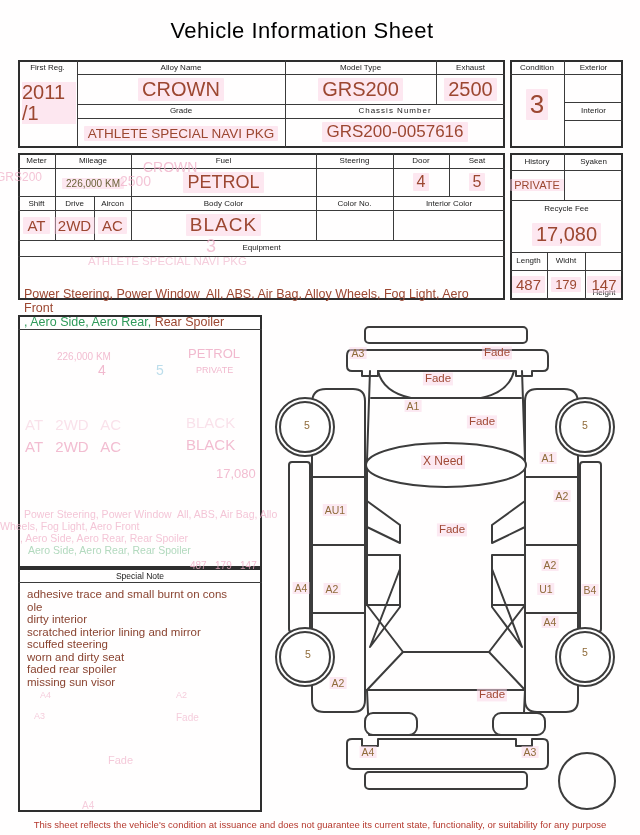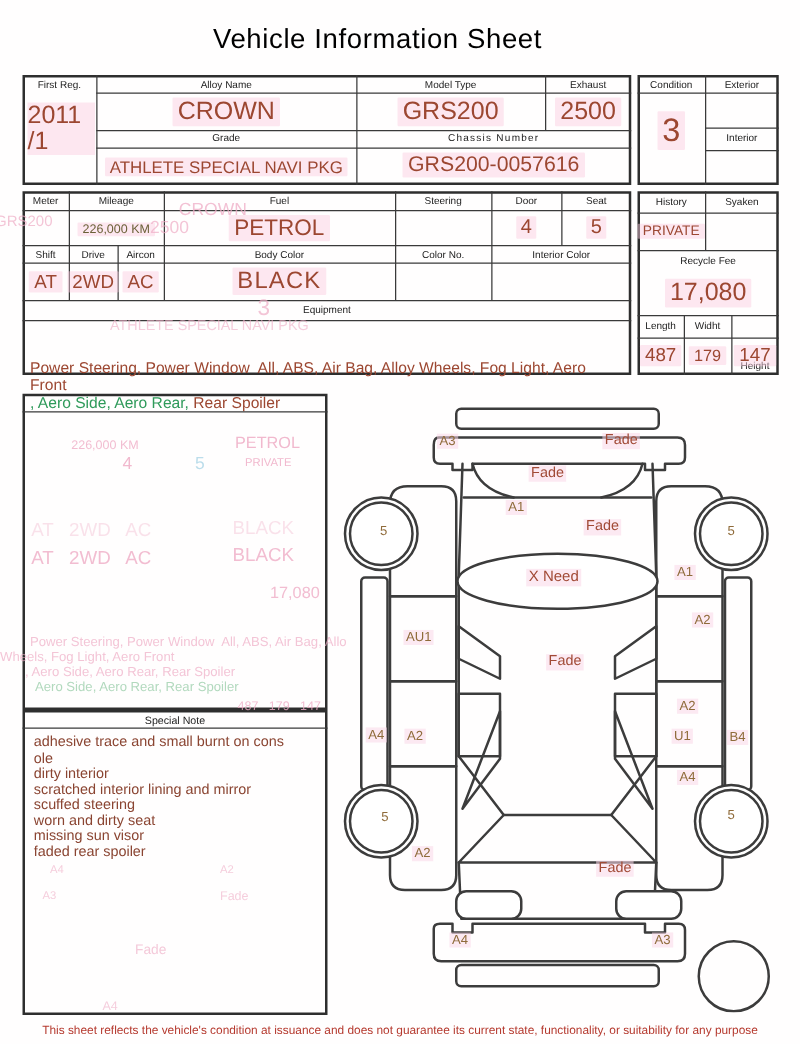--- a/index.html
+++ b/index.html
@@ -169,22 +169,22 @@
   <div class="box" style="left:18px;top:568px;width:244px;height:244px;"></div>
   <div class="lbl" style="left:18px;top:571px;width:244px;font-size:8.5px;">Special Note</div>
   <div class="ln" style="left:18px;top:582px;width:244px;height:1px;"></div>
   <div class="abs notes" style="left:27px;top:588px;width:230px;font-size:11.5px;line-height:12.5px;color:#8a4431;">
     <span>adhesive trace and small burnt on cons</span>
     <span>ole</span>
     <span>dirty interior</span>
     <span>scratched interior lining and mirror</span>
     <span>scuffed steering</span>
     <span>worn and dirty seat</span>
+    <span>faded rear spoiler</span>
     <span>missing sun visor</span>
-    <span>faded rear spoiler</span>
   </div>
 
   <div class="ghost" style="left:-4px;top:170px;font-size:12px;opacity:.7;">GRS200</div>
   <div class="ghost" style="left:143px;top:159px;font-size:14px;opacity:.75;">CROWN</div>
   <div class="ghost" style="left:120px;top:173px;font-size:14px;opacity:.7;">2500</div>
   <div class="ghost" style="left:206px;top:236px;font-size:18px;opacity:.7;">3</div>
   <div class="ghost" style="left:88px;top:255px;font-size:11.5px;opacity:.6;">ATHLETE SPECIAL NAVI PKG</div>
   <div class="ghost" style="left:57px;top:351px;font-size:10px;opacity:.8;">226,000 KM</div>
   <div class="ghost" style="left:188px;top:346px;font-size:13px;opacity:.85;">PETROL</div>
   <div class="ghost" style="left:98px;top:362px;font-size:14px;opacity:.85;">4</div>

